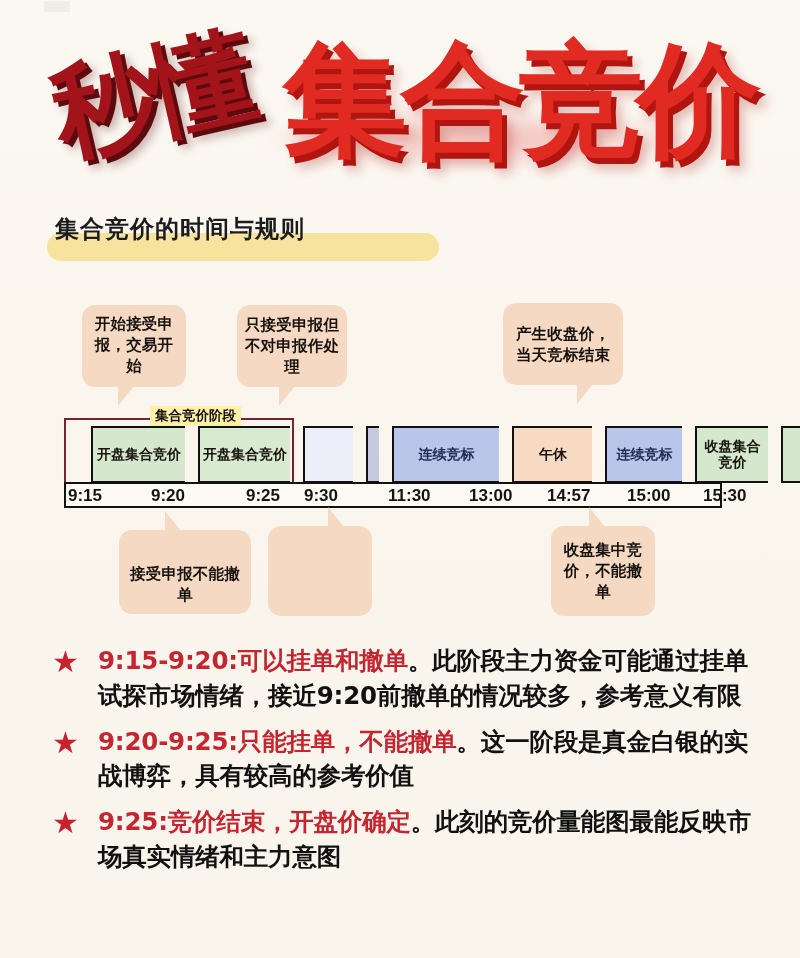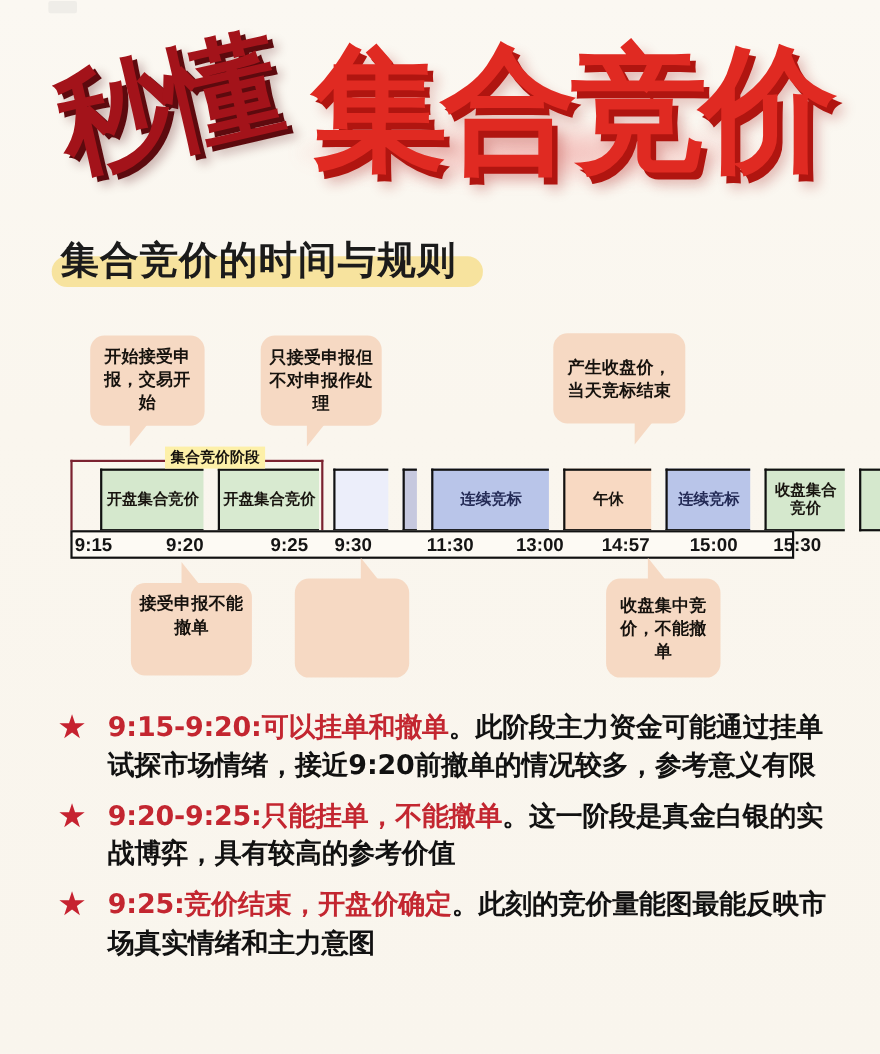--- a/index.html
+++ b/index.html
@@ -54,21 +54,21 @@
   
   .subtitle-wrap{
     position:absolute; left:55px; top:213px; height:50px;
   }
   .subtitle-hl{
     position:absolute; left:-8px; top:20px; width:392px; height:28px;
     background:#f7e199; border-radius:14px; opacity:.95;
   }
   .subtitle{
     position:relative;
-    font-size:35px; font-weight:900; color:#1b1b1b; letter-spacing:1px;
+    font-size:24px; font-weight:900; color:#1b1b1b; letter-spacing:1px;
     font-family:"DejaVu Sans","Liberation Sans",sans-serif;
     white-space:nowrap;
   }
 
   
   .bubble{
     position:absolute;
     background:#f6d9c3;
     border-radius:13px;
     color:#16120e;
@@ -245,21 +245,21 @@
         <div class="tick" style="left: 481px;">14:57</div>
         <div class="tick" style="left: 561px; text-align: center;">15:00</div>
         <div class="tick" style="left: 637px;">15:30</div>
       </div>
     <svg class="arrowhead" width="66" height="92" viewBox="0 0 66 92">
       <polygon points="0,6 34,6 34,0 64,46 34,92 34,86 0,86" fill="#d9d9d9" stroke="#111" stroke-width="3" stroke-linejoin="miter"></polygon>
     </svg>
   </div>
 
   <div id="callouts-bottom">
-      <div class="bubble" style="left: 119px; top: 530px; width: 110px; height: 84px; display: flex; align-items: flex-start; justify-content: center;">
+      <div class="bubble" style="left: 119px; top: 530px; width: 132px; height: 84px; display: flex; align-items: flex-end; justify-content: center;">
         <span>接受申报不能撤单</span>
         <div class="tail tail-up" style="left: 46px;"></div>
       </div>
       <div class="bubble" style="left: 268px; top: 526px; width: 104px; height: 90px; display: flex; align-items: center; justify-content: center;">
         <div class="tail tail-up" style="left: 60px;"></div>
       </div>
       <div class="bubble" style="left: 551px; top: 526px; width: 104px; height: 90px; display: flex; align-items: center; justify-content: center;">
         <span>收盘集中竞价，不能撤单</span>
         <div class="tail tail-up" style="left: 38px;"></div>
       </div>

